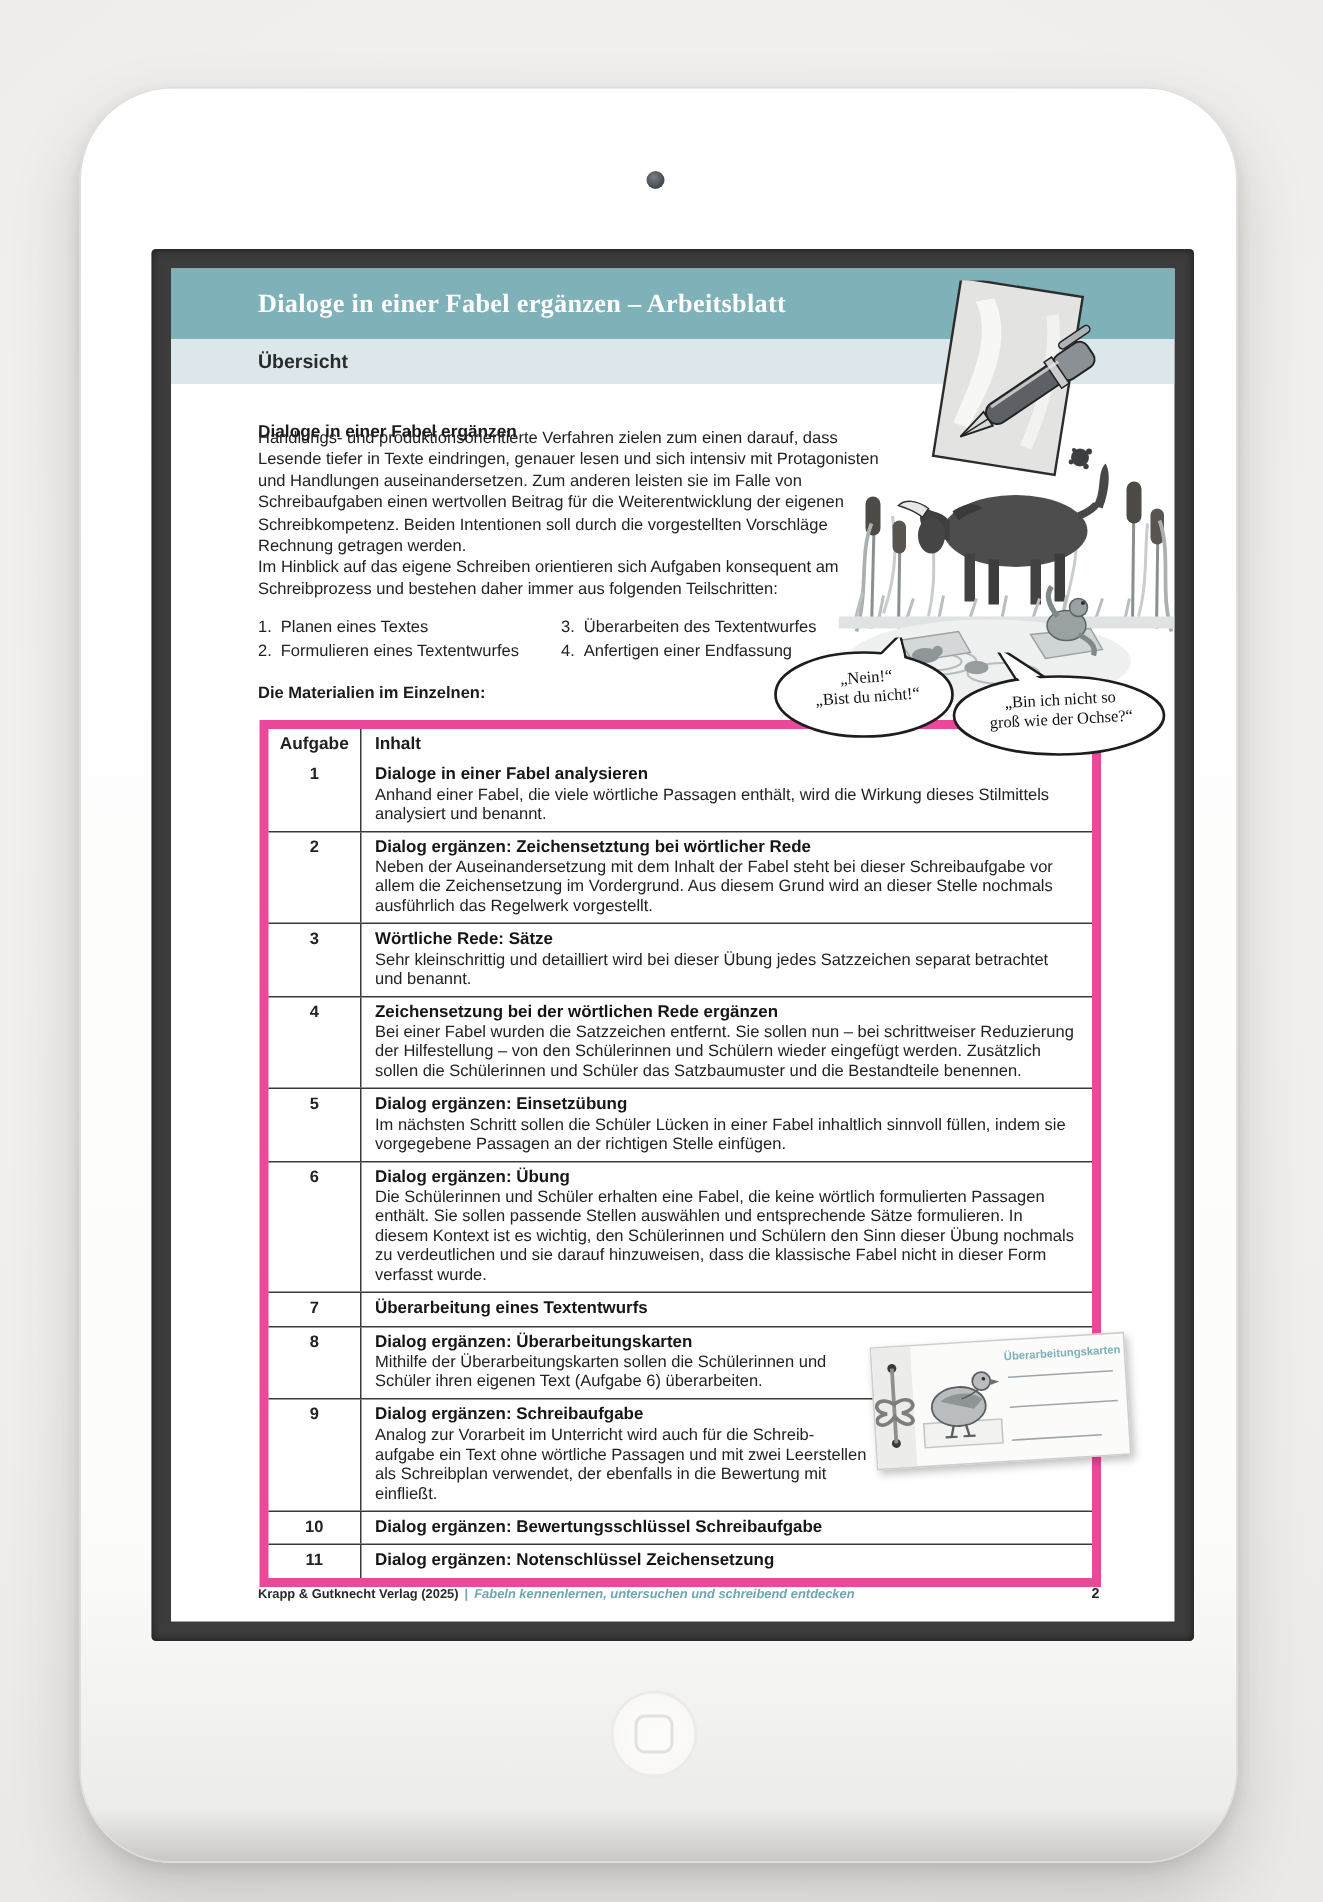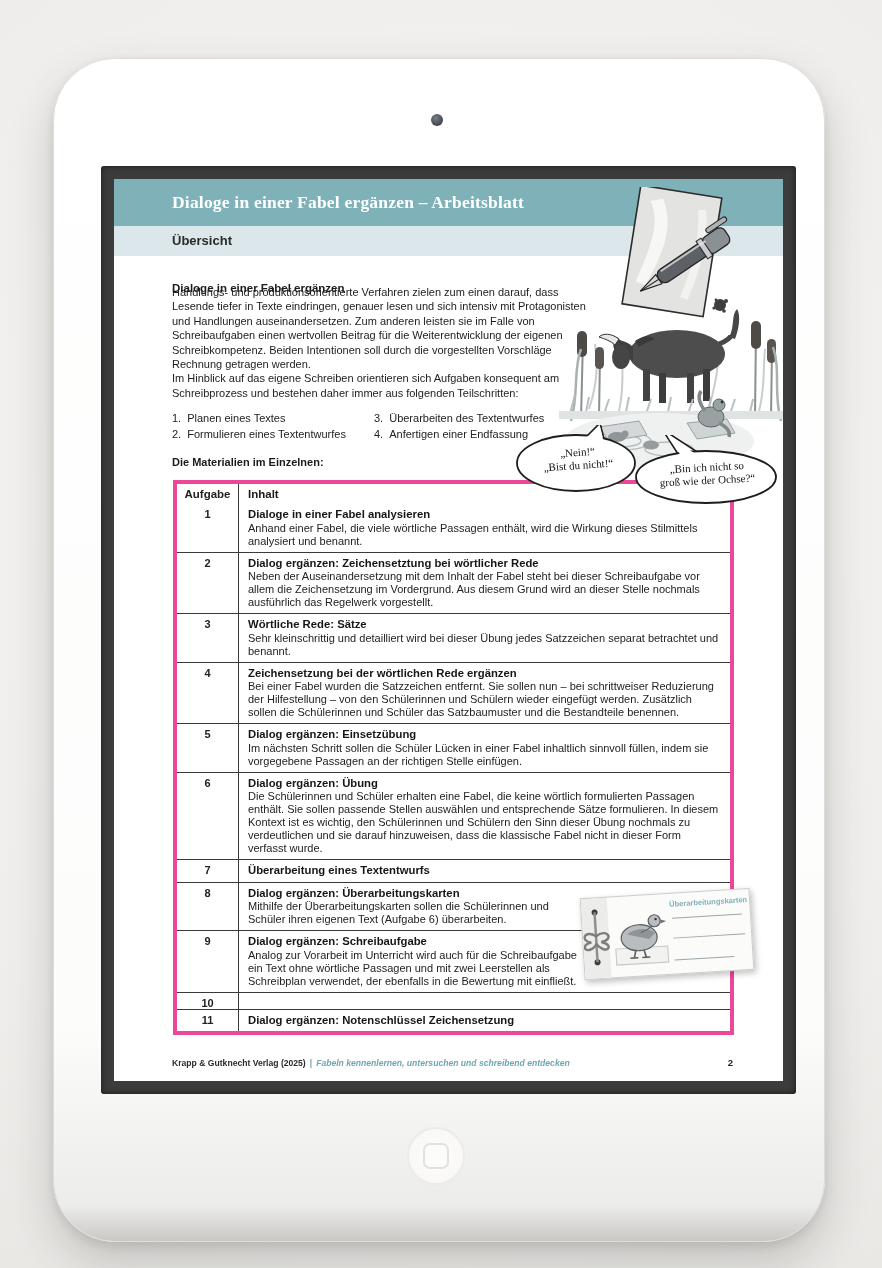--- a/index.html
+++ b/index.html
@@ -81,21 +81,21 @@
     position:absolute; left:0; top:0; width:100%; height:100%;
     display:flex; flex-direction:column; align-items:center; justify-content:center;
     font-family:"Liberation Serif", serif; font-size:11px; color:#111; line-height:13.5px;
     transform:rotate(-4deg); text-align:center;
   }
   .bubble2 .bubble-text { transform:rotate(-3deg); padding-top:8px; }
 
   
   .task-table {
     position:absolute; left:59px; top:301px; width:561px;
-    border:4px solid #ec4899; background:#fff; z-index:5;
+    border:6px solid #ec4899; background:#fff; z-index:5;
   }
   .trow { display:flex; border-top:1px solid #3a3a3a; }
   .trow:first-child { border-top:none; }
   .cell-num {
     width:62px; flex:0 0 62px; border-right:1px solid #3a3a3a;
     text-align:center; font-size:11px; font-weight:bold; padding-top:4px; color:#222;
   }
   .thead .cell-num { font-size:11.5px; }
   .cell-content { flex:1; padding:3px 8px 4px 9px; min-height:15px; }
   .row-title { font-size:11.3px; font-weight:bold; line-height:14.5px; color:#161616; }
@@ -365,20 +365,24 @@
   <div class="trow">
     <div class="cell-num">9</div>
     <div class="cell-content narrow">
       <div class="row-title">Dialog ergänzen: Schreibaufgabe</div>
       <div class="row-desc">Analog zur Vorarbeit im Unterricht wird auch für die Schreib­aufgabe ein Text ohne wörtliche Passagen und mit zwei Leerstellen als Schreibplan verwendet, der ebenfalls in die Bewertung mit einfließt.</div>
     </div>
   </div>
 
   <div class="trow">
     <div class="cell-num">10</div>
+    <div class="cell-content">
+      <div class="row-title">Dialog ergänzen: Bewertungsschlüssel Schreibaufgabe</div>
+
+    </div>
   </div>
 
   <div class="trow">
     <div class="cell-num">11</div>
     <div class="cell-content">
       <div class="row-title">Dialog ergänzen: Notenschlüssel Zeichensetzung</div>
 
     </div>
   </div>
 </div>

